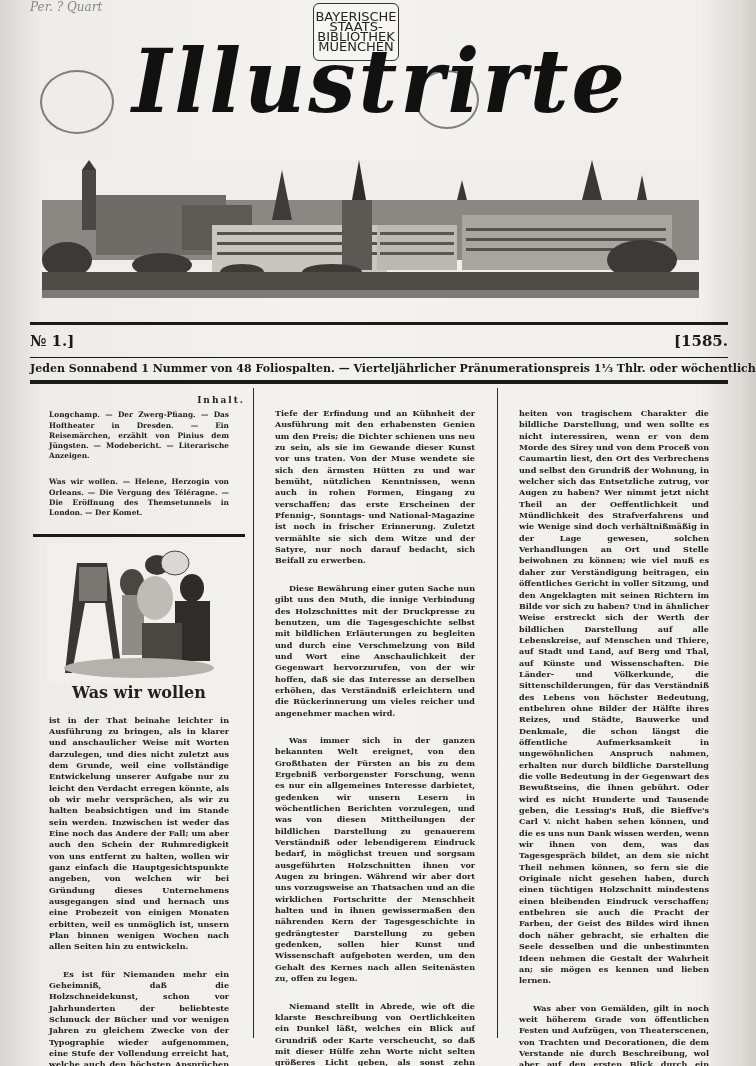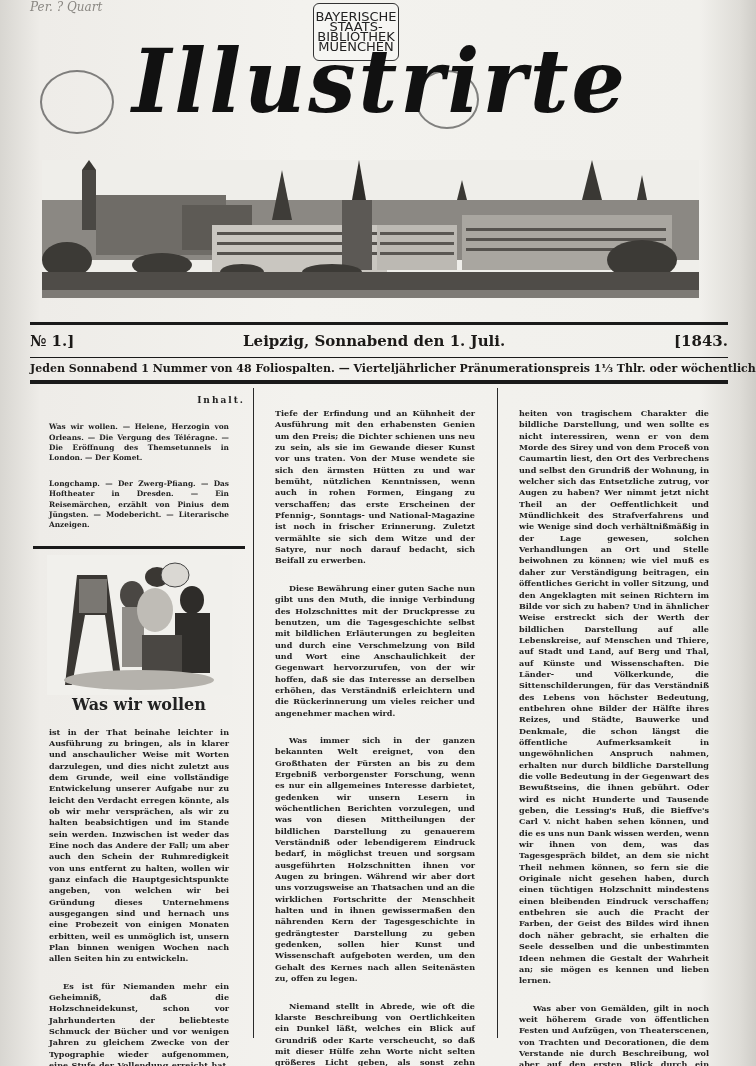--- a/index.html
+++ b/index.html
@@ -96,35 +96,34 @@
         <ellipse cx="600" cy="100" rx="35" ry="20"></ellipse>
       </g>
       <rect x="0" y="112" width="657" height="20" fill="#4f4c48"></rect>
       <rect x="0" y="130" width="657" height="8" fill="#7d7a75"></rect>
     </svg>
   </div>
 
   <div class="rule" style="top:322px;height:3px;"></div>
   <div class="dateline">
     <span>№ 1.]</span>
-    <span class="center">Leipzig, Sonnabend den 1. Juli.</span>
-    <span>[1843.</span>
+    <span>[1585.</span>
   </div>
   <div class="rule" style="top:357px;height:1px;"></div>
   <div class="subline">Jeden Sonnabend 1 Nummer von 48 Foliospalten. — Vierteljährlicher Pränumerationspreis 1⅓ Thlr. oder wöchentlich 4 Ngr. — Einzelne Nummer 5 Ngr.</div>
   <div class="rule" style="top:380px;height:4px;"></div>
 
   <div class="colrule" style="left:253px;"></div>
   <div class="colrule" style="left:497px;"></div>
 
   <div class="col" style="left:33px;width:212px;">
     <div class="toc">
       <div class="toc-title">Inhalt.</div>
+      <p style="margin-top:4px;">Longchamp. — Der Zwerg-Pfiang. — Das Hoftheater in Dresden. — Ein Reisemärchen, erzählt von Pinius dem Jüngsten. — Modebericht. — Literarische Anzeigen.</p>
       <p>Was wir wollen. — Helene, Herzogin von Orleans. — Die Vergung des Téléragne. — Die Eröffnung des Themsetunnels in London. — Der Komet.</p>
-      <p style="margin-top:4px;">Longchamp. — Der Zwerg-Pfiang. — Das Hoftheater in Dresden. — Ein Reisemärchen, erzählt von Pinius dem Jüngsten. — Modebericht. — Literarische Anzeigen.</p>
       <div class="toc-rule"></div>
     </div>
     <div class="illus">
       <svg width="185" height="140" viewBox="0 0 185 140">
         <rect width="185" height="140" fill="#f1f0ec"></rect>
         <polygon points="30,20 60,20 75,130 68,130 58,60 38,60 25,130 18,130" fill="#3a3733"></polygon>
         <rect x="32" y="24" width="28" height="34" fill="#7a7772"></rect>
         <ellipse cx="85" cy="40" rx="12" ry="14" fill="#4a4743"></ellipse>
         <rect x="75" y="52" width="22" height="60" fill="#8f8c87"></rect>
         <ellipse cx="110" cy="22" rx="12" ry="10" fill="#3a3733"></ellipse>

